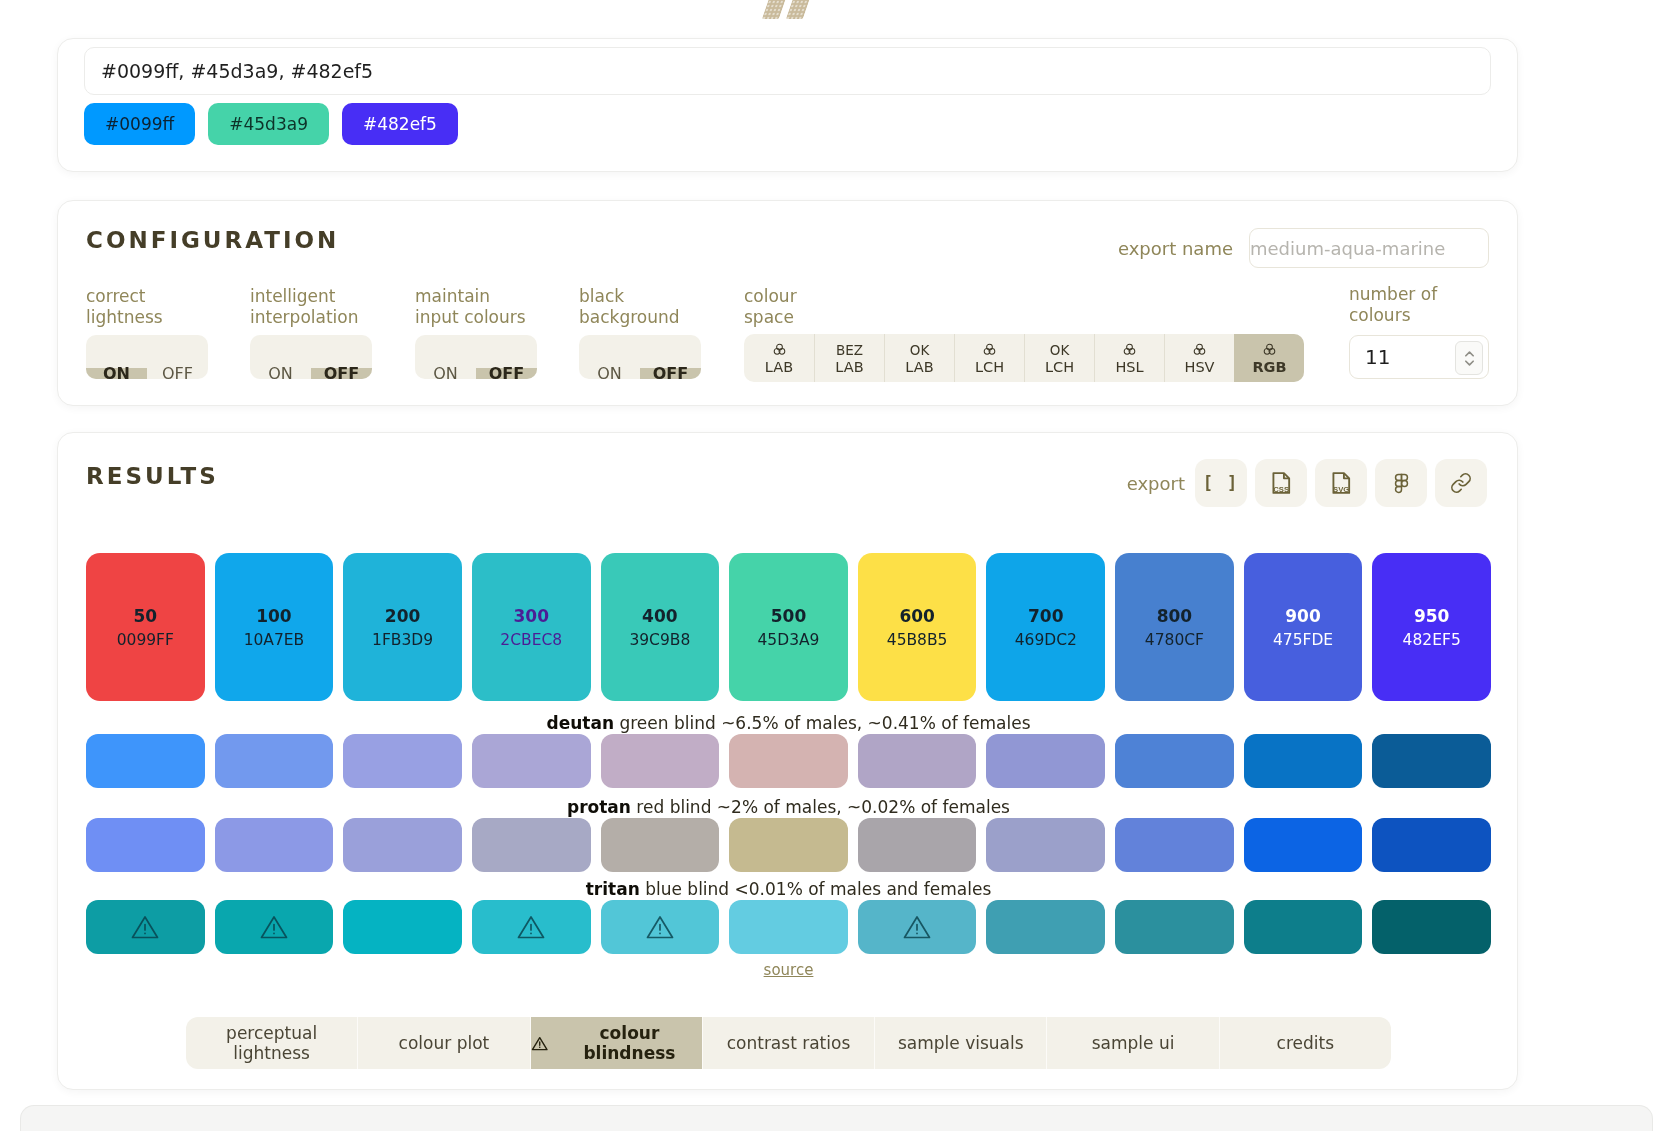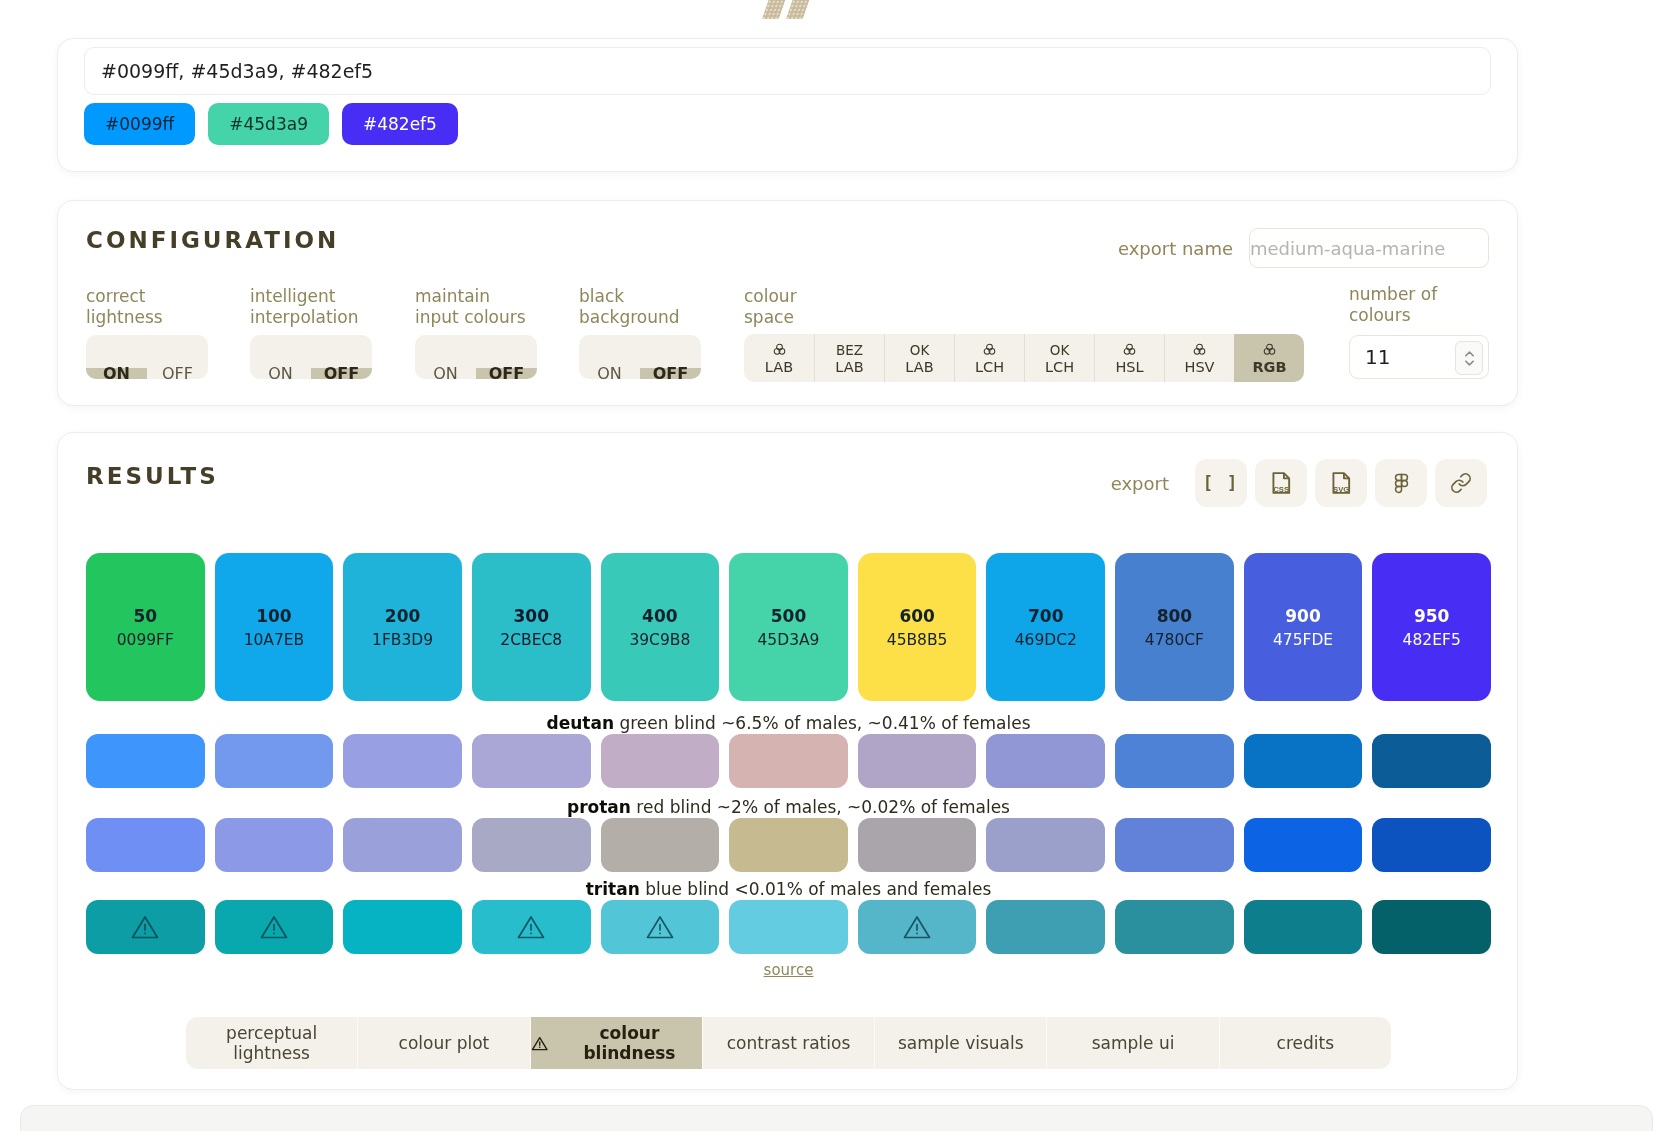--- a/index.html
+++ b/index.html
@@ -45,21 +45,21 @@
   .cseg.sel{background:#c9c4ac;font-weight:bold;border-left-color:#c9c4ac;}
   .cseg-top{height:16px;display:flex;align-items:center;justify-content:center;font-size:13.5px;}
   .num-group{position:absolute;left:1291px;top:83px;}
   .num-label{width:120px;font-size:17px;line-height:21px;color:#8f8659;}
   .numwrap{position:absolute;top:51px;left:0;width:140px;height:44px;border:1px solid #e8e5da;border-radius:9px;background:#fff;box-sizing:border-box;}
   .numinput{position:absolute;left:0;top:0;width:100px;height:42px;border:none;outline:none;font-family:inherit;font-size:20px;color:#1e1e1e;padding:0 0 0 15px;background:transparent;}
   .spinner{position:absolute;right:5px;top:5px;width:26px;height:32px;border:1px solid #e4e4e0;border-radius:6px;background:#fafaf8;display:flex;align-items:center;justify-content:center;cursor:pointer;}
 
   
   .card-results h2{top:30px;}
-  .export-row{position:absolute;right:30px;top:26px;display:flex;align-items:center;gap:16px;}
+  .export-row{position:absolute;right:30px;top:26px;display:flex;align-items:center;gap:0;}
   .export-label{font-size:18px;color:#8f8659;margin-right:10px;}
   .export-btn{width:52px;height:48px;border:none;border-radius:12px;background:#f5f3ec;display:flex;align-items:center;justify-content:center;cursor:pointer;padding:0;}
   .brk{font-size:17px;font-weight:bold;letter-spacing:2px;color:#6b6238;font-family:"DejaVu Sans Mono","Liberation Mono",monospace;}
   .eicon{display:flex;align-items:center;justify-content:center;}
 
   .swatch-grid{position:absolute;left:28px;top:120px;width:1405px;display:grid;grid-template-columns:repeat(11,1fr);gap:10px;}
   .swatch{height:148px;border-radius:14px;display:flex;flex-direction:column;align-items:center;justify-content:center;gap:5px;cursor:pointer;}
   .swatch .step{font-weight:bold;font-size:17px;}
   .swatch .hex{font-size:15.5px;}
 
@@ -255,33 +255,33 @@
             <span class="eicon">
               <svg width="22" height="22" viewBox="0 0 24 24" fill="none" stroke="#6b6238" stroke-width="1.8" stroke-linecap="round" stroke-linejoin="round">
                 <path d="M10 13a5 5 0 0 0 7.54.54l3-3a5 5 0 0 0-7.07-7.07l-1.72 1.71"></path>
                 <path d="M14 11a5 5 0 0 0-7.54-.54l-3 3a5 5 0 0 0 7.07 7.07l1.71-1.71"></path>
               </svg>
             </span>
           </button>
         </span>
     </div>
     <div class="swatch-grid" id="scale">
-        <div class="swatch" style="background: #22c55e; color: rgb(19, 34, 44);">
+        <div class="swatch" style="background: #ef4444; color: rgb(19, 34, 44);">
           <span class="step">50</span>
           <span class="hex">0099FF</span>
         </div>
         <div class="swatch" style="background: rgb(16, 167, 235); color: rgb(19, 34, 44);">
           <span class="step">100</span>
           <span class="hex">10A7EB</span>
         </div>
         <div class="swatch" style="background: rgb(31, 179, 217); color: rgb(19, 34, 44);">
           <span class="step">200</span>
           <span class="hex">1FB3D9</span>
         </div>
-        <div class="swatch" style="background: rgb(44, 190, 200); color: #0f172a;">
+        <div class="swatch" style="background: rgb(44, 190, 200); color: #4c1d95;">
           <span class="step">300</span>
           <span class="hex">2CBEC8</span>
         </div>
         <div class="swatch" style="background: rgb(57, 201, 184); color: rgb(19, 34, 44);">
           <span class="step">400</span>
           <span class="hex">39C9B8</span>
         </div>
         <div class="swatch" style="background: rgb(69, 211, 169); color: rgb(19, 34, 44);">
           <span class="step">500</span>
           <span class="hex">45D3A9</span>

